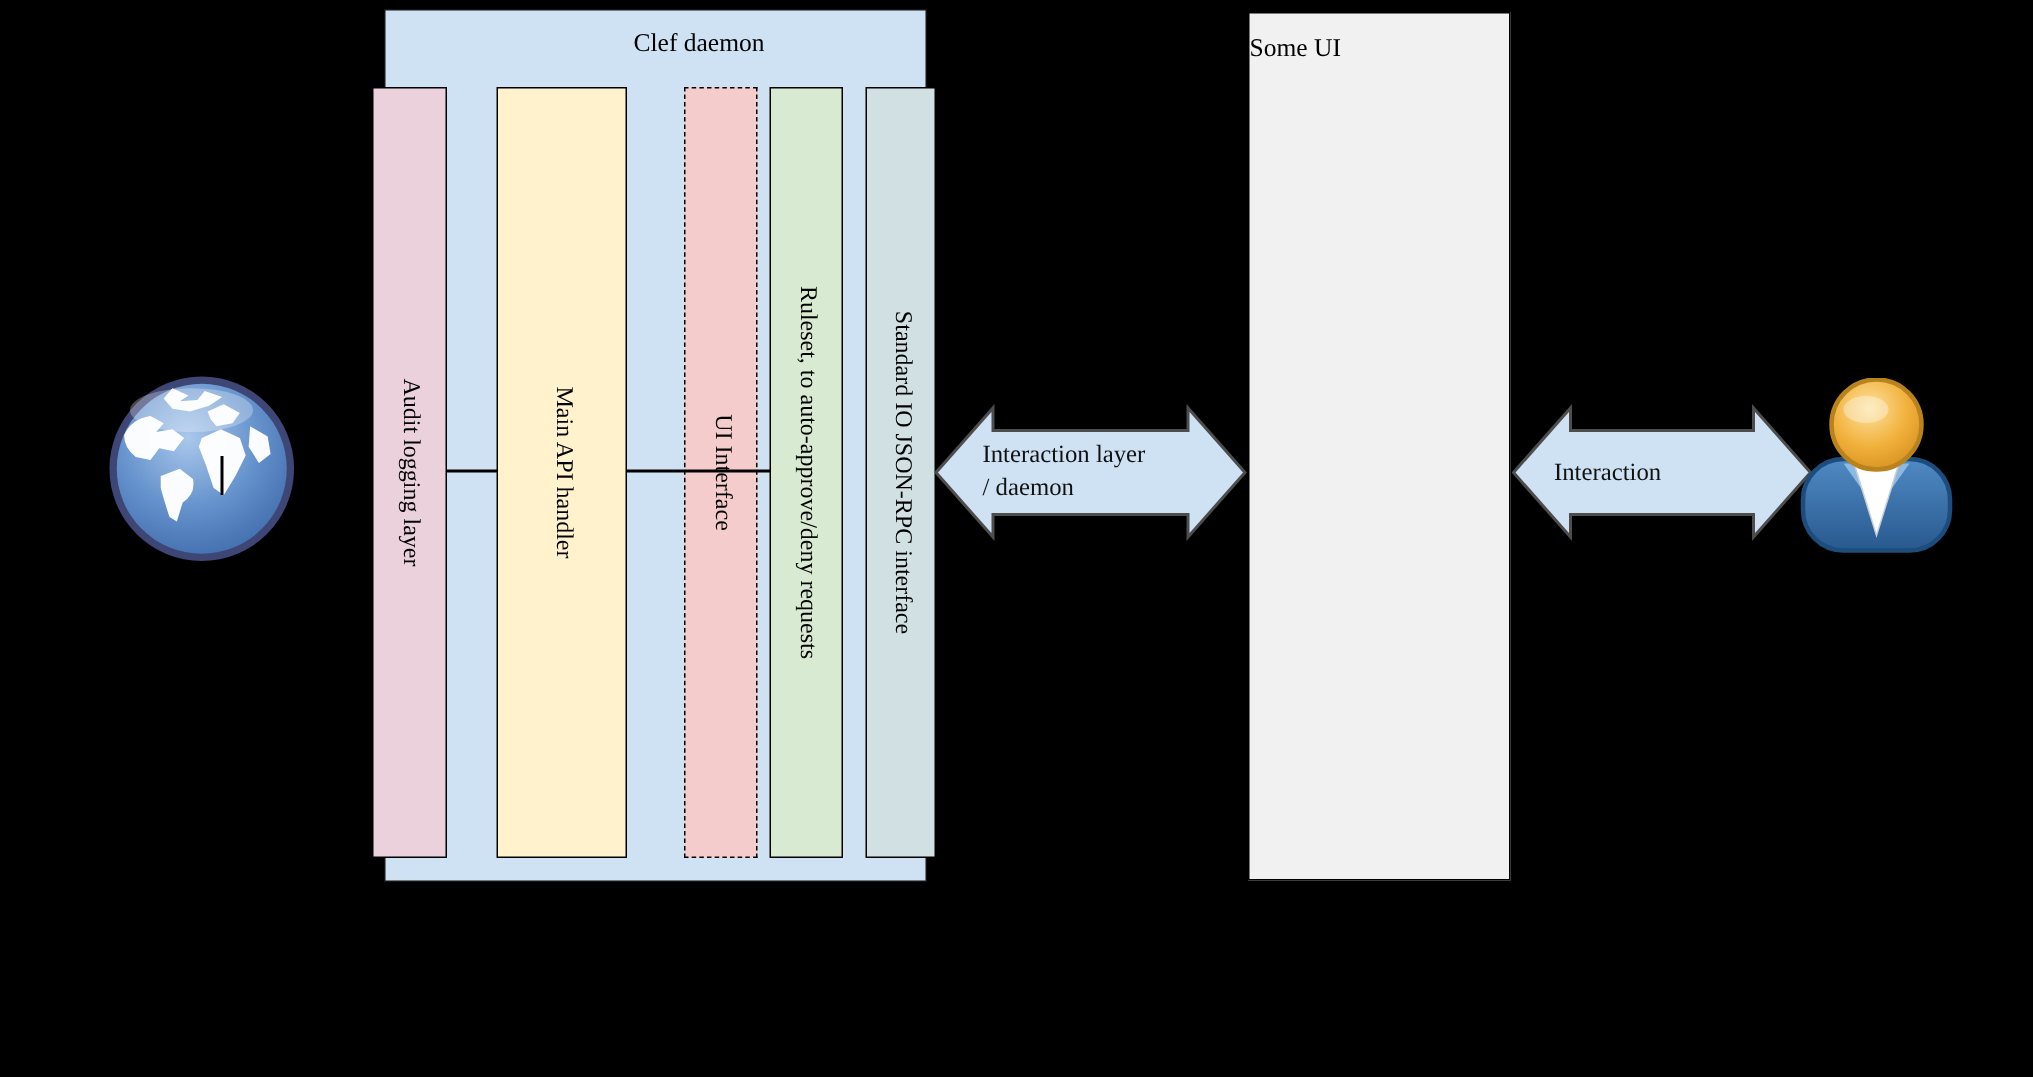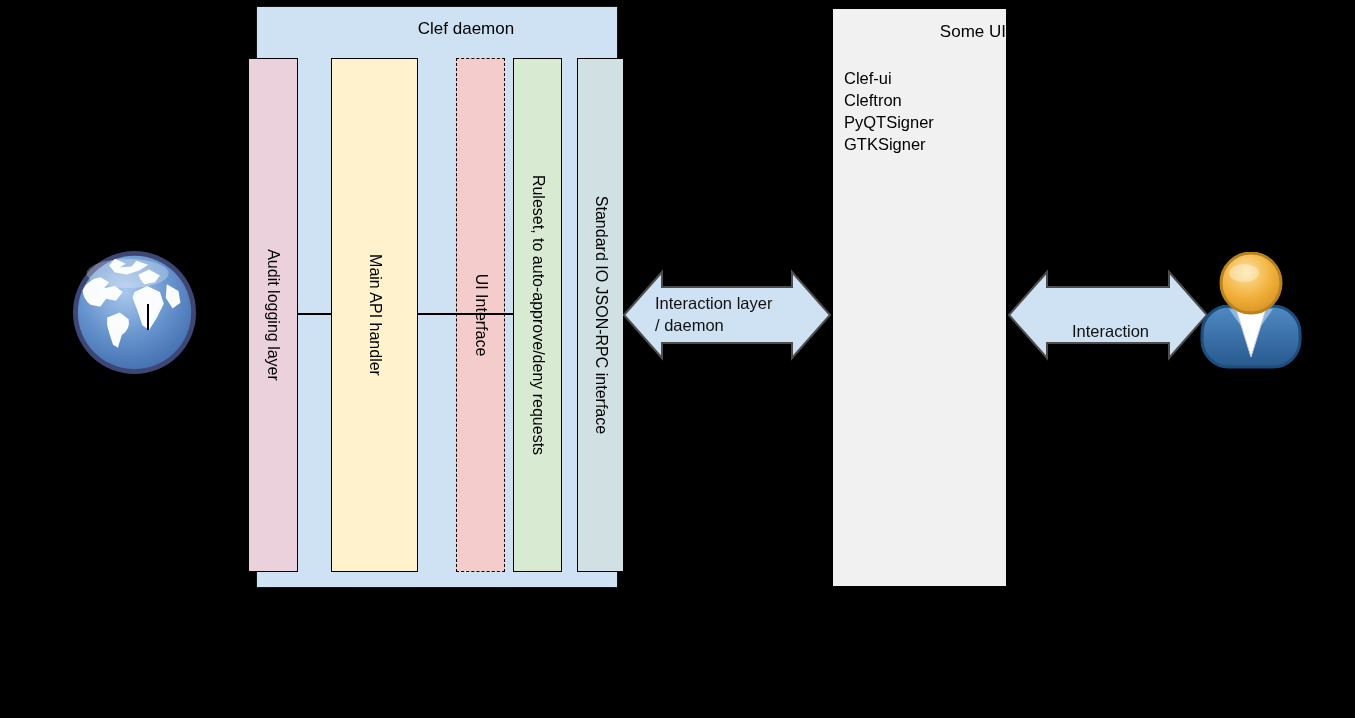--- a/index.html
+++ b/index.html
@@ -1,19 +1,19 @@
 <!DOCTYPE html>
 <html><head>
 <meta charset="utf-8">
 <style>
   html,body { margin:0; padding:0; background:#000; }
   #canvas {
     position:relative; width:1355px; height:718px;
     background:#000; overflow:hidden;
-    font-family:Liberation Sans, sans-serif; color:#000;border-radius:30px;
+    font-family:Liberation Serif, serif; color:#000;border-radius:30px;
   }
   .abs { position:absolute; }
 
   
   #clef-box {
     left:256px; top:6px; width:362px; height:582px;
     border:1px solid #141414; box-sizing:border-box;
   }
   #clef-title {
     left:286px; top:19px; width:360px; text-align:center;
@@ -38,30 +38,30 @@
 
   .connector { height:2px; background:#000; }
   #connector-audit-api { left:298px; top:313px; width:34px; }
   #connector-api-ruleset { left:418px; top:313px; width:96px; }
 
   
   #left-arrow-svg  { left:623px; top:269px; }
   #right-arrow-svg { left:1008px; top:269px; }
   .arrow-label { font-size:16.5px; line-height:22px; color:#111; }
   #left-arrow-label  { left:655px; top:292px; }
-  #right-arrow-label { left:1036px; top:320px;margin-left:36px; }
+  #right-arrow-label { left:1036px; top:304px; }
 
   
   #someui-box {
     left:832px; top:8px; width:175px; height:579px;
     border:1px solid #000; box-sizing:border-box;
   }
   #someui-title {
     position:absolute; left:0; right:0; top:13px;
-    text-align:right; font-size:17px;
+    text-align:left; font-size:17px;
   }
   #someui-list {
     position:absolute; left:11px; top:58px;
     font-size:16.5px; line-height:22px;
   }
 
   
   #globe-icon  { left:71px; top:249px; }
   #globe-tick  { left:147px; top:304px; width:2px; height:26px; background:#000; }
   #person-icon { left:1199px; top:252px; }
@@ -96,26 +96,20 @@
   <svg id="left-arrow-svg" class="abs" width="210" height="92" viewBox="0 0 210 92">
     <polygon points="1,46 39,3 39,18 169,18 169,3 207,46 169,89 169,74 39,74 39,89" stroke="#4d4d4d" stroke-width="2" fill="#cfe2f3"></polygon>
   </svg>
   <div id="left-arrow-label" class="abs arrow-label">
     <div>Interaction layer</div>
     <div>/ daemon</div>
   </div>
 
   <div id="someui-box" class="abs" style="background: rgb(241, 241, 241);">
     <div id="someui-title">Some UI</div>
-    <div id="someui-list">
-      <div>Clef-ui</div>
-      <div>Cleftron</div>
-      <div>PyQTSigner</div>
-      <div>GTKSigner</div>
-    </div>
   </div>
 
   <svg id="right-arrow-svg" class="abs" width="202" height="92" viewBox="0 0 202 92">
     <polygon points="1,46 39,3 39,18 161,18 161,3 199,46 161,89 161,74 39,74 39,89" stroke="#4d4d4d" stroke-width="2" fill="#cfe2f3"></polygon>
   </svg>
   <div id="right-arrow-label" class="abs arrow-label">Interaction</div>
 
   <svg id="globe-icon" class="abs" width="127" height="127" viewBox="0 0 130 130">
     <defs>
       <radialGradient id="ocean" cx="42%" cy="32%" r="75%">

